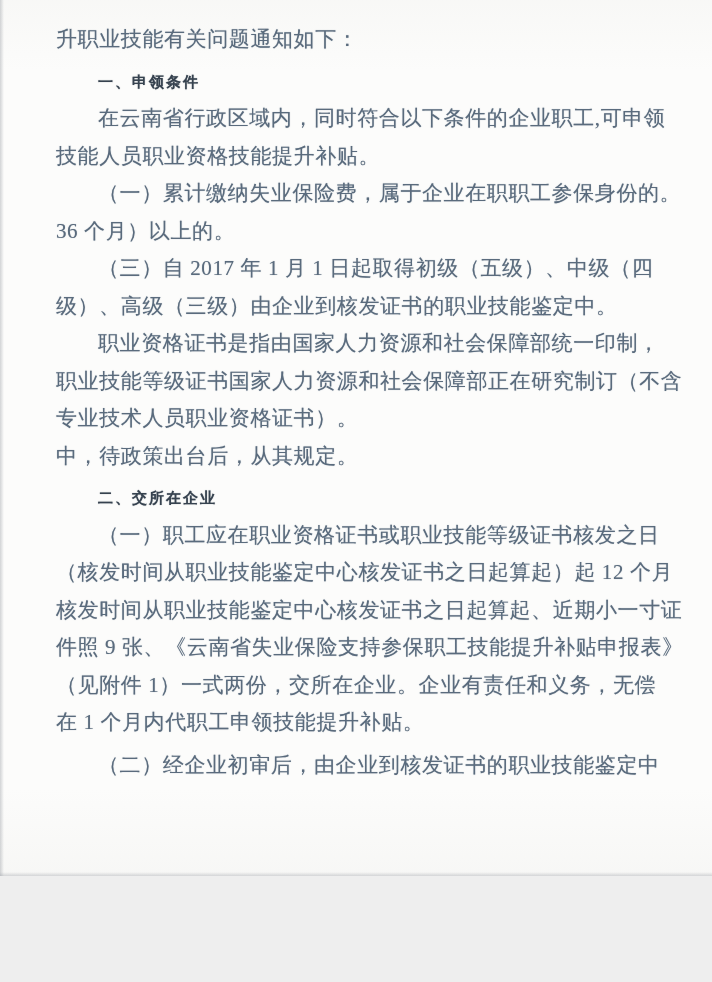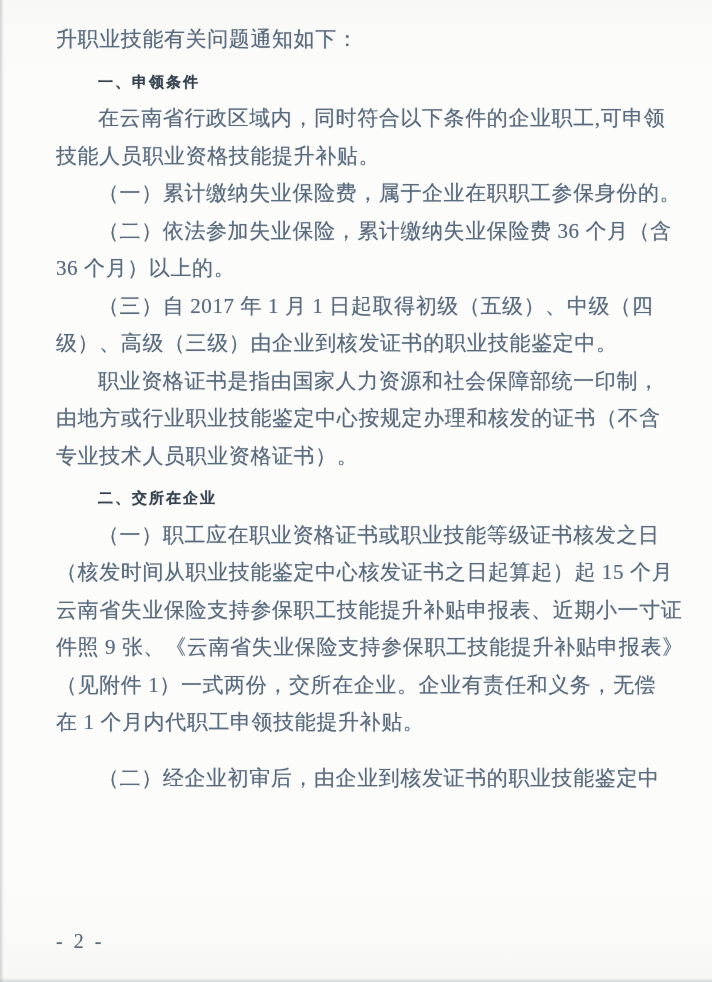--- a/index.html
+++ b/index.html
@@ -8,21 +8,21 @@
     --heading-text:#36424f;
   }
   html,body{margin:0;padding:0;}
   body{
     width:712px;height:982px;
     background:#eee;
     font-family:"Liberation Serif", serif;
   }
   .page{
     position:relative;
-    width:712px;height:982px;
+    width:712px;height:876px;
     background:var(--page-bg);
     background-image:linear-gradient(180deg, rgba(245,245,243,.6) 0%, rgba(255,255,255,0) 8%, rgba(255,255,255,0) 90%, rgba(242,242,240,.5) 100%);
     overflow:hidden;
   }
   .scan-edge-left{
     position:absolute;left:0;top:0;bottom:0;width:4px;
     background:linear-gradient(90deg, rgba(158,162,168,.45), rgba(158,162,168,0));
   }
   .scan-edge-bottom{
     position:absolute;left:0;right:0;bottom:0;height:4px;
@@ -44,21 +44,21 @@
   .line.indent{padding-left:42px;}
   .line.heading{
     font-family:"Liberation Sans", sans-serif;
     font-weight:700;
     font-size:15px;
     letter-spacing:2px;
     color:var(--heading-text);
     text-shadow:0 0 1px rgba(54,66,79,.6);
     margin-top:4px;
   }
-  .line.gap{margin-top:18px;}
+  .line.gap{margin-top:5px;}
   .footer{
     position:absolute;
     left:56px;top:930px;
     font-size:20px;
     letter-spacing:3px;
     color:var(--body-text);
     text-shadow:0 0 1px rgba(90,107,125,.5);
     font-family:"Liberation Serif", serif;
   }
 </style>
@@ -68,31 +68,31 @@
 <div class="page">
   <div class="scan-edge-left"></div>
   <div class="scan-edge-bottom"></div>
 
   <div class="content">
       <div class="line">升职业技能有关问题通知如下：</div>
       <div class="line indent heading">一、申领条件</div>
       <div class="line indent">在云南省行政区域内，同时符合以下条件的企业职工,可申领</div>
       <div class="line">技能人员职业资格技能提升补贴。</div>
       <div class="line indent">（一）累计缴纳失业保险费，属于企业在职职工参保身份的。</div>
-      <div class="line indent">（二）依法参加失业保险，累计缴纳失业保险费 36 个月（含</div>
       <div class="line">36 个月）以上的。</div>
       <div class="line indent">（三）自 2017 年 1 月 1 日起取得初级（五级）、中级（四</div>
       <div class="line">级）、高级（三级）由企业到核发证书的职业技能鉴定中。</div>
       <div class="line indent">职业资格证书是指由国家人力资源和社会保障部统一印制，</div>
-      <div class="line">由地方或行业职业技能鉴定中心按规定办理和核发的证书（不含</div>
+      <div class="line">职业技能等级证书国家人力资源和社会保障部正在研究制订（不含</div>
       <div class="line">专业技术人员职业资格证书）。</div>
+      <div class="line">中，待政策出台后，从其规定。</div>
       <div class="line indent heading">二、交所在企业</div>
       <div class="line indent">（一）职工应在职业资格证书或职业技能等级证书核发之日</div>
-      <div class="line">（核发时间从职业技能鉴定中心核发证书之日起算起）起 15 个月</div>
-      <div class="line">云南省失业保险支持参保职工技能提升补贴申报表、近期小一寸证</div>
+      <div class="line">（核发时间从职业技能鉴定中心核发证书之日起算起）起 12 个月</div>
+      <div class="line">核发时间从职业技能鉴定中心核发证书之日起算起、近期小一寸证</div>
       <div class="line">件照 9 张、《云南省失业保险支持参保职工技能提升补贴申报表》</div>
       <div class="line">（见附件 1）一式两份，交所在企业。企业有责任和义务，无偿</div>
       <div class="line">在 1 个月内代职工申领技能提升补贴。</div>
       <div class="line indent gap">（二）经企业初审后，由企业到核发证书的职业技能鉴定中</div>
     </div>
 
   <div class="footer">- 2 -</div>
 </div>
 
 </body></html>

